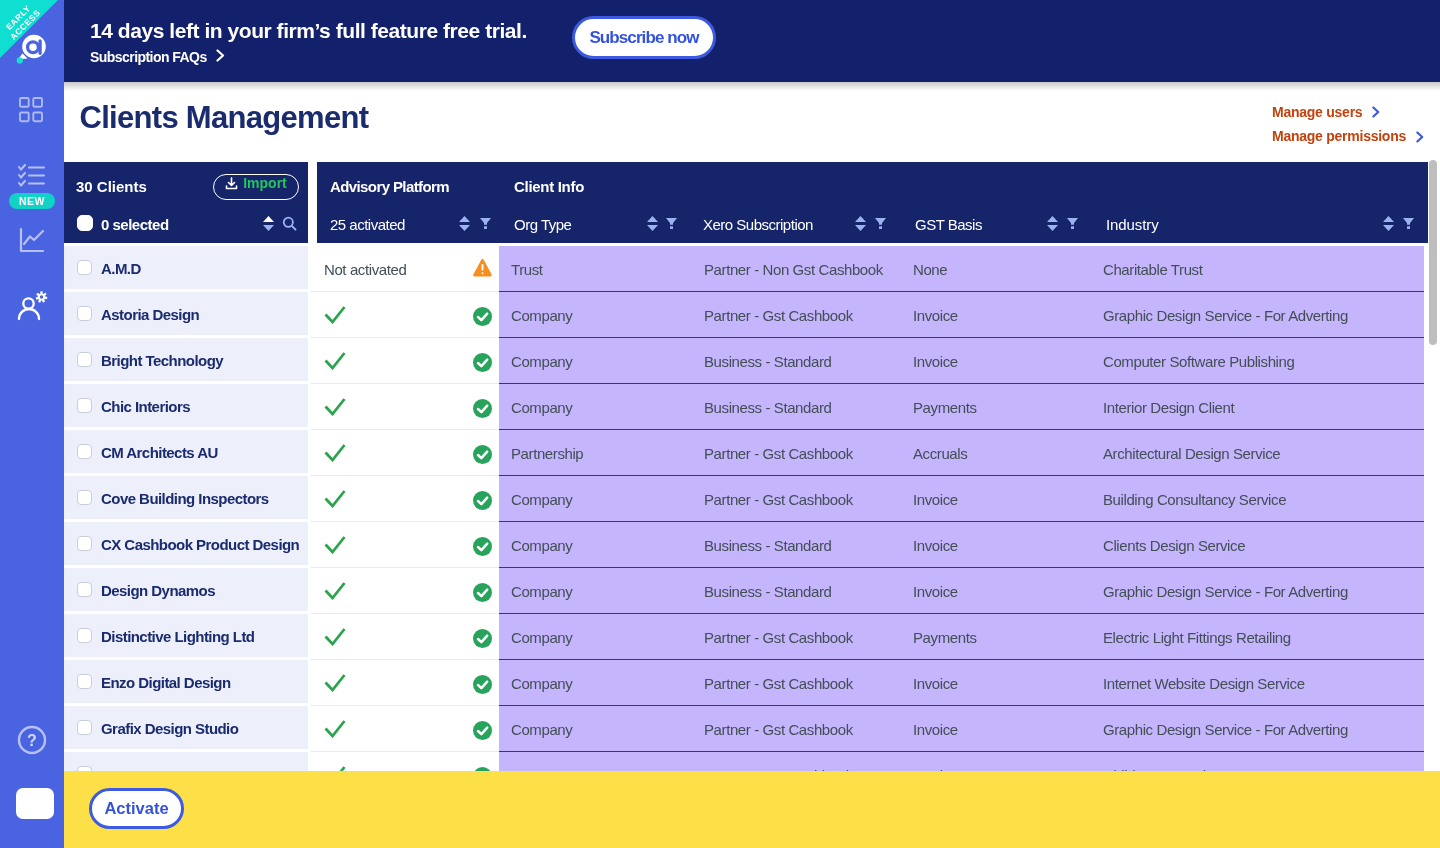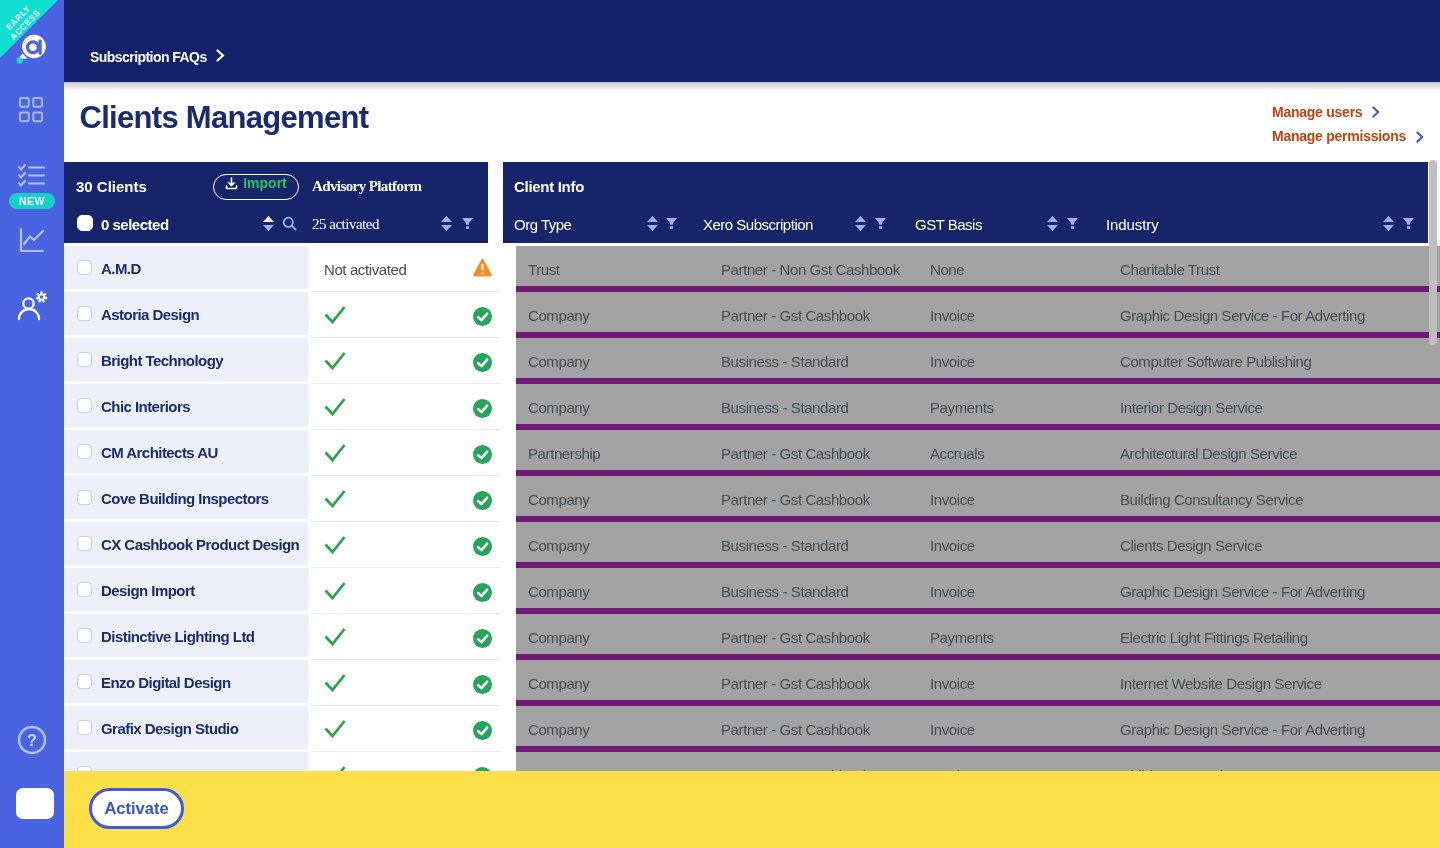--- a/index.html
+++ b/index.html
@@ -15,31 +15,31 @@
   #bshadow { position:absolute; left:64px; top:82px; width:1376px; height:9px; background:linear-gradient(#c9c9c9, rgba(255,255,255,0)); }
   #bt1 { position:absolute; left:26px; top:19px; color:#fff; font-size:21px; font-weight:bold; white-space:nowrap; letter-spacing:-0.45px; }
   #bt2 { position:absolute; left:26px; top:49px; color:#fff; font-size:14px; font-weight:bold; white-space:nowrap; letter-spacing:-0.55px; }
   #subbtn { position:absolute; left:508px; top:16px; width:144px; height:43px; background:#fff; border:3px solid #3c59e0; border-radius:22px; color:#3552dc; font-size:17px; font-weight:600; text-align:center; line-height:37px; white-space:nowrap; letter-spacing:-0.9px; }
   
   #h1 { position:absolute; left:79.5px; top:100px; color:#1a2b6e; font-size:31px; font-weight:bold; white-space:nowrap; letter-spacing:-0.7px; }
   .mlink { position:absolute; left:1272px; color:#c2410c; font-size:14px; font-weight:bold; white-space:nowrap; letter-spacing:-0.25px; line-height:14px; }
   
   .hcard { position:absolute; top:162px; height:81px; background:#16256a; color:#fff; }
   #hc1 { left:64px; width:244px; }
-  #hc2 { left:299px; width:189px;font-family:Liberation Serif, serif; }
+  #hc2 { left:317px; width:189px; }
   #hc3 { left:503px; width:925px; }
   .htitle { position:absolute; top:16px; font-size:15px; font-weight:bold; white-space:nowrap; letter-spacing:-0.6px; }
   .hsub { position:absolute; top:54px; font-size:15px; white-space:nowrap; letter-spacing:-0.5px; }
   #importbtn { position:absolute; left:149px; top:12px; width:86px; height:26px; border:1.5px solid #fff; border-radius:13px; color:#22c55e; font-size:14px; font-weight:600; text-align:center; }
   
   .c1row { position:absolute; left:64px; width:244px; height:43px; background:#edf0fb; }
   .c1row .cb { position:absolute; left:13px; top:14px; }
   .cname { position:absolute; left:37px; top:14px; color:#1a2b6e; font-size:15px; font-weight:bold; white-space:nowrap; letter-spacing:-0.55px; }
   .wrow2 { position:absolute; left:311px; width:189px; height:46px; background:#fff; border-bottom:1px solid #eaeaea; }
-  .wrow3 { position:absolute; left:516px; width:925px; height:46px; background:#a3a3a3; border-bottom:6px solid #701a75; }
+  .wrow3 { position:absolute; left:499px; width:925px; height:46px; background:#c4b5fd; border-bottom:1px solid #701a75; }
   .cell { position:absolute; top:15px; color:#434e56; font-size:15px; white-space:nowrap; letter-spacing:-0.4px; }
   .cb { width:15px; height:15px; background:#fff; border:1px solid #c9cedc; border-radius:4px; }
   
   #footer { position:absolute; left:64px; top:771px; width:1376px; height:77px; background:#fde047; z-index:6; }
   #actbtn { position:absolute; left:25px; top:17px; width:95px; height:41px; background:#fff; border:3px solid #3d5ae2; border-radius:21px; color:#3552dc; font-size:16.5px; font-weight:600; text-align:center; line-height:35px; }
   
   #sthumb { position:absolute; left:1429px; top:160px; width:8px; height:185px; background:#bebebe; border-radius:4px; z-index:3; }
 </style>
 </head>
 <body>
@@ -113,23 +113,25 @@
       <rect x="12.2" y="3" width="2.4" height="4" fill="#1a9e92"></rect>
       <rect x="15.8" y="0.5" width="2.4" height="6.5" fill="#0e7f77"></rect>
       <rect x="21" y="5" width="3" height="1.6" fill="#f49c20"></rect>
     </svg>
     <div style="font-size:8.5px;font-weight:bold;color:#f49c20;line-height:9px;">DEMO</div>
     <div style="font-size:3.8px;font-weight:bold;color:#0e7f77;line-height:5px;">ACCOUNTING</div>
   </div>
 </div>
 
 <div id="banner">
+  <div id="bt1">14 days left in your firm’s full feature free trial.</div>
   <div id="bt2">Subscription FAQs <svg width="9" height="13" style="margin-left:6px" viewBox="0 0 9 13">
         <polyline points="1.5,1.5 7,6.5 1.5,11.5" fill="none" stroke="#fff" stroke-width="2.2" stroke-linecap="round" stroke-linejoin="round"></polyline>
       </svg></div>
+  <div id="subbtn">Subscribe now</div>
 </div>
 <div id="bshadow"></div>
 
 <div id="h1">Clients Management</div>
 <div class="mlink" style="top:104.5px">Manage users <svg width="8" height="12" viewBox="0 0 9 13" style="margin-left:6px;vertical-align:-1.5px">
       <polyline points="1.5,1.5 7,6.5 1.5,11.5" fill="none" stroke="#3a57dd" stroke-width="2.4" stroke-linecap="round" stroke-linejoin="round"></polyline>
     </svg></div>
 <div class="mlink" style="top:129px">Manage permissions <svg width="8" height="12" viewBox="0 0 9 13" style="margin-left:6px;vertical-align:-1.5px">
       <polyline points="1.5,1.5 7,6.5 1.5,11.5" fill="none" stroke="#3a57dd" stroke-width="2.4" stroke-linecap="round" stroke-linejoin="round"></polyline>
     </svg></div>
@@ -269,21 +271,21 @@
       </svg>
       <svg class="abs" style="left:162px;top:14.5px" width="19" height="19">
         <circle cx="9.5" cy="9.5" r="9.5" fill="#27a35b"></circle>
         <polyline points="5,10 8.4,13.2 14.2,6.6" fill="none" stroke="#fff" stroke-width="2.5" stroke-linecap="round" stroke-linejoin="round"></polyline>
       </svg>
     </div>
 <div class="wrow3" style="top:384px">
       <div class="cell" style="left:12px">Company</div>
       <div class="cell" style="left:205px">Business - Standard</div>
       <div class="cell" style="left:414px">Payments</div>
-      <div class="cell" style="left:604px">Interior Design Service</div>
+      <div class="cell" style="left:604px">Interior Design Client</div>
     </div>
 <div class="c1row" style="top:430px">
       <div class="cb abs" style="left:13px;top:14px"></div>
       <div class="cname">CM Architects AU</div>
     </div>
 <div class="wrow2" style="top:430px">
       <svg class="abs" style="left:13px;top:14px" width="22" height="18">
         <polyline points="1.5,8.5 8.5,16 20.5,1" fill="none" stroke="#2ca44d" stroke-width="2.8"></polyline>
       </svg>
       <svg class="abs" style="left:162px;top:14.5px" width="19" height="19">
@@ -330,21 +332,21 @@
       </svg>
     </div>
 <div class="wrow3" style="top:522px">
       <div class="cell" style="left:12px">Company</div>
       <div class="cell" style="left:205px">Business - Standard</div>
       <div class="cell" style="left:414px">Invoice</div>
       <div class="cell" style="left:604px">Clients Design Service</div>
     </div>
 <div class="c1row" style="top:568px">
       <div class="cb abs" style="left:13px;top:14px"></div>
-      <div class="cname">Design Import</div>
+      <div class="cname">Design Dynamos</div>
     </div>
 <div class="wrow2" style="top:568px">
       <svg class="abs" style="left:13px;top:14px" width="22" height="18">
         <polyline points="1.5,8.5 8.5,16 20.5,1" fill="none" stroke="#2ca44d" stroke-width="2.8"></polyline>
       </svg>
       <svg class="abs" style="left:162px;top:14.5px" width="19" height="19">
         <circle cx="9.5" cy="9.5" r="9.5" fill="#27a35b"></circle>
         <polyline points="5,10 8.4,13.2 14.2,6.6" fill="none" stroke="#fff" stroke-width="2.5" stroke-linecap="round" stroke-linejoin="round"></polyline>
       </svg>
     </div>

